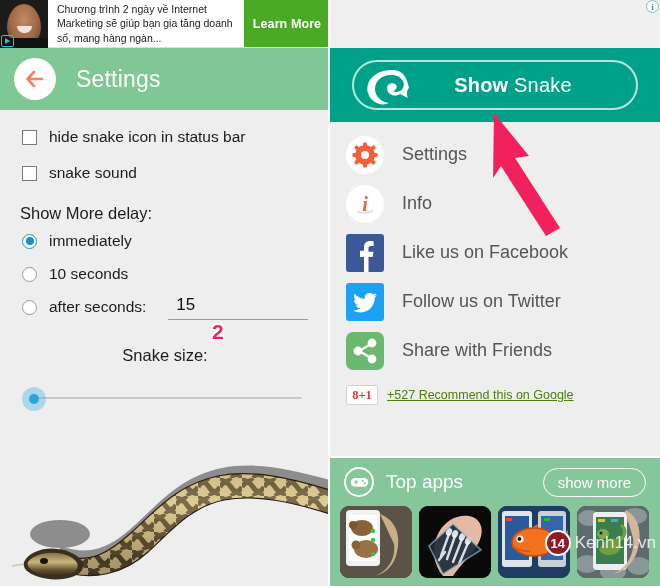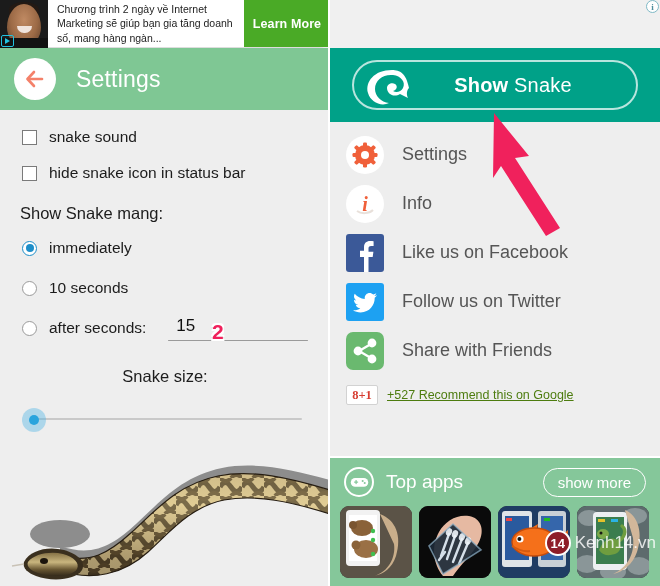--- a/index.html
+++ b/index.html
@@ -117,21 +117,21 @@
     width: 15px; height: 15px; flex: 0 0 15px;
     border: 1.6px solid #7a7a7a; background: #ffffff;
   }
   .cbox-label { margin-left: 12px; font-size: 15.5px; color: #1c1c1c; }
 
   .group-title {
     padding-left: 20px; margin-top: 16px;
     font-size: 16.5px; color: #1c1c1c;
   }
 
-  .radio-row { display: flex; align-items: center; padding-left: 22px; height: 30px; margin-top: 10px; }
+  .radio-row { display: flex; align-items: center; padding-left: 22px; height: 30px; margin-top: 3px; }
   .radio {
     width: 15px; height: 15px; flex: 0 0 15px; border-radius: 50%;
     border: 1.6px solid #9a9a9a; background: #ffffff;
     position: relative;
   }
   .radio.on { border-color: #1d8ec9; }
   .radio.on:after {
     content: ""; position: absolute; left: 50%; top: 50%;
     width: 8px; height: 8px; margin: -4px 0 0 -4px;
     border-radius: 50%; background: #1d8ec9;
@@ -345,29 +345,29 @@
           <line x1="5" y1="12" x2="19" y2="12" stroke="#f4816a" stroke-width="2.6" stroke-linecap="round"></line>
         </svg>
       </div>
       <div class="settings-title">Settings</div>
     </div>
 
     <div class="settings-body">
 
       <div class="opt-row check">
         <div class="cbox"></div>
-        <div class="cbox-label">snake sound</div>
+        <div class="cbox-label">hide snake icon in status bar</div>
       </div>
 
       <div class="opt-row check">
         <div class="cbox"></div>
-        <div class="cbox-label">hide snake icon in status bar</div>
-      </div>
-
-      <div class="group-title">Show Snake mang:</div>
+        <div class="cbox-label">snake sound</div>
+      </div>
+
+      <div class="group-title">Show More delay:</div>
 
       <div class="radio-row">
         <div class="radio on"></div>
         <div class="radio-label">immediately</div>
       </div>
 
       <div class="radio-row">
         <div class="radio"></div>
         <div class="radio-label">10 seconds</div>
       </div>

